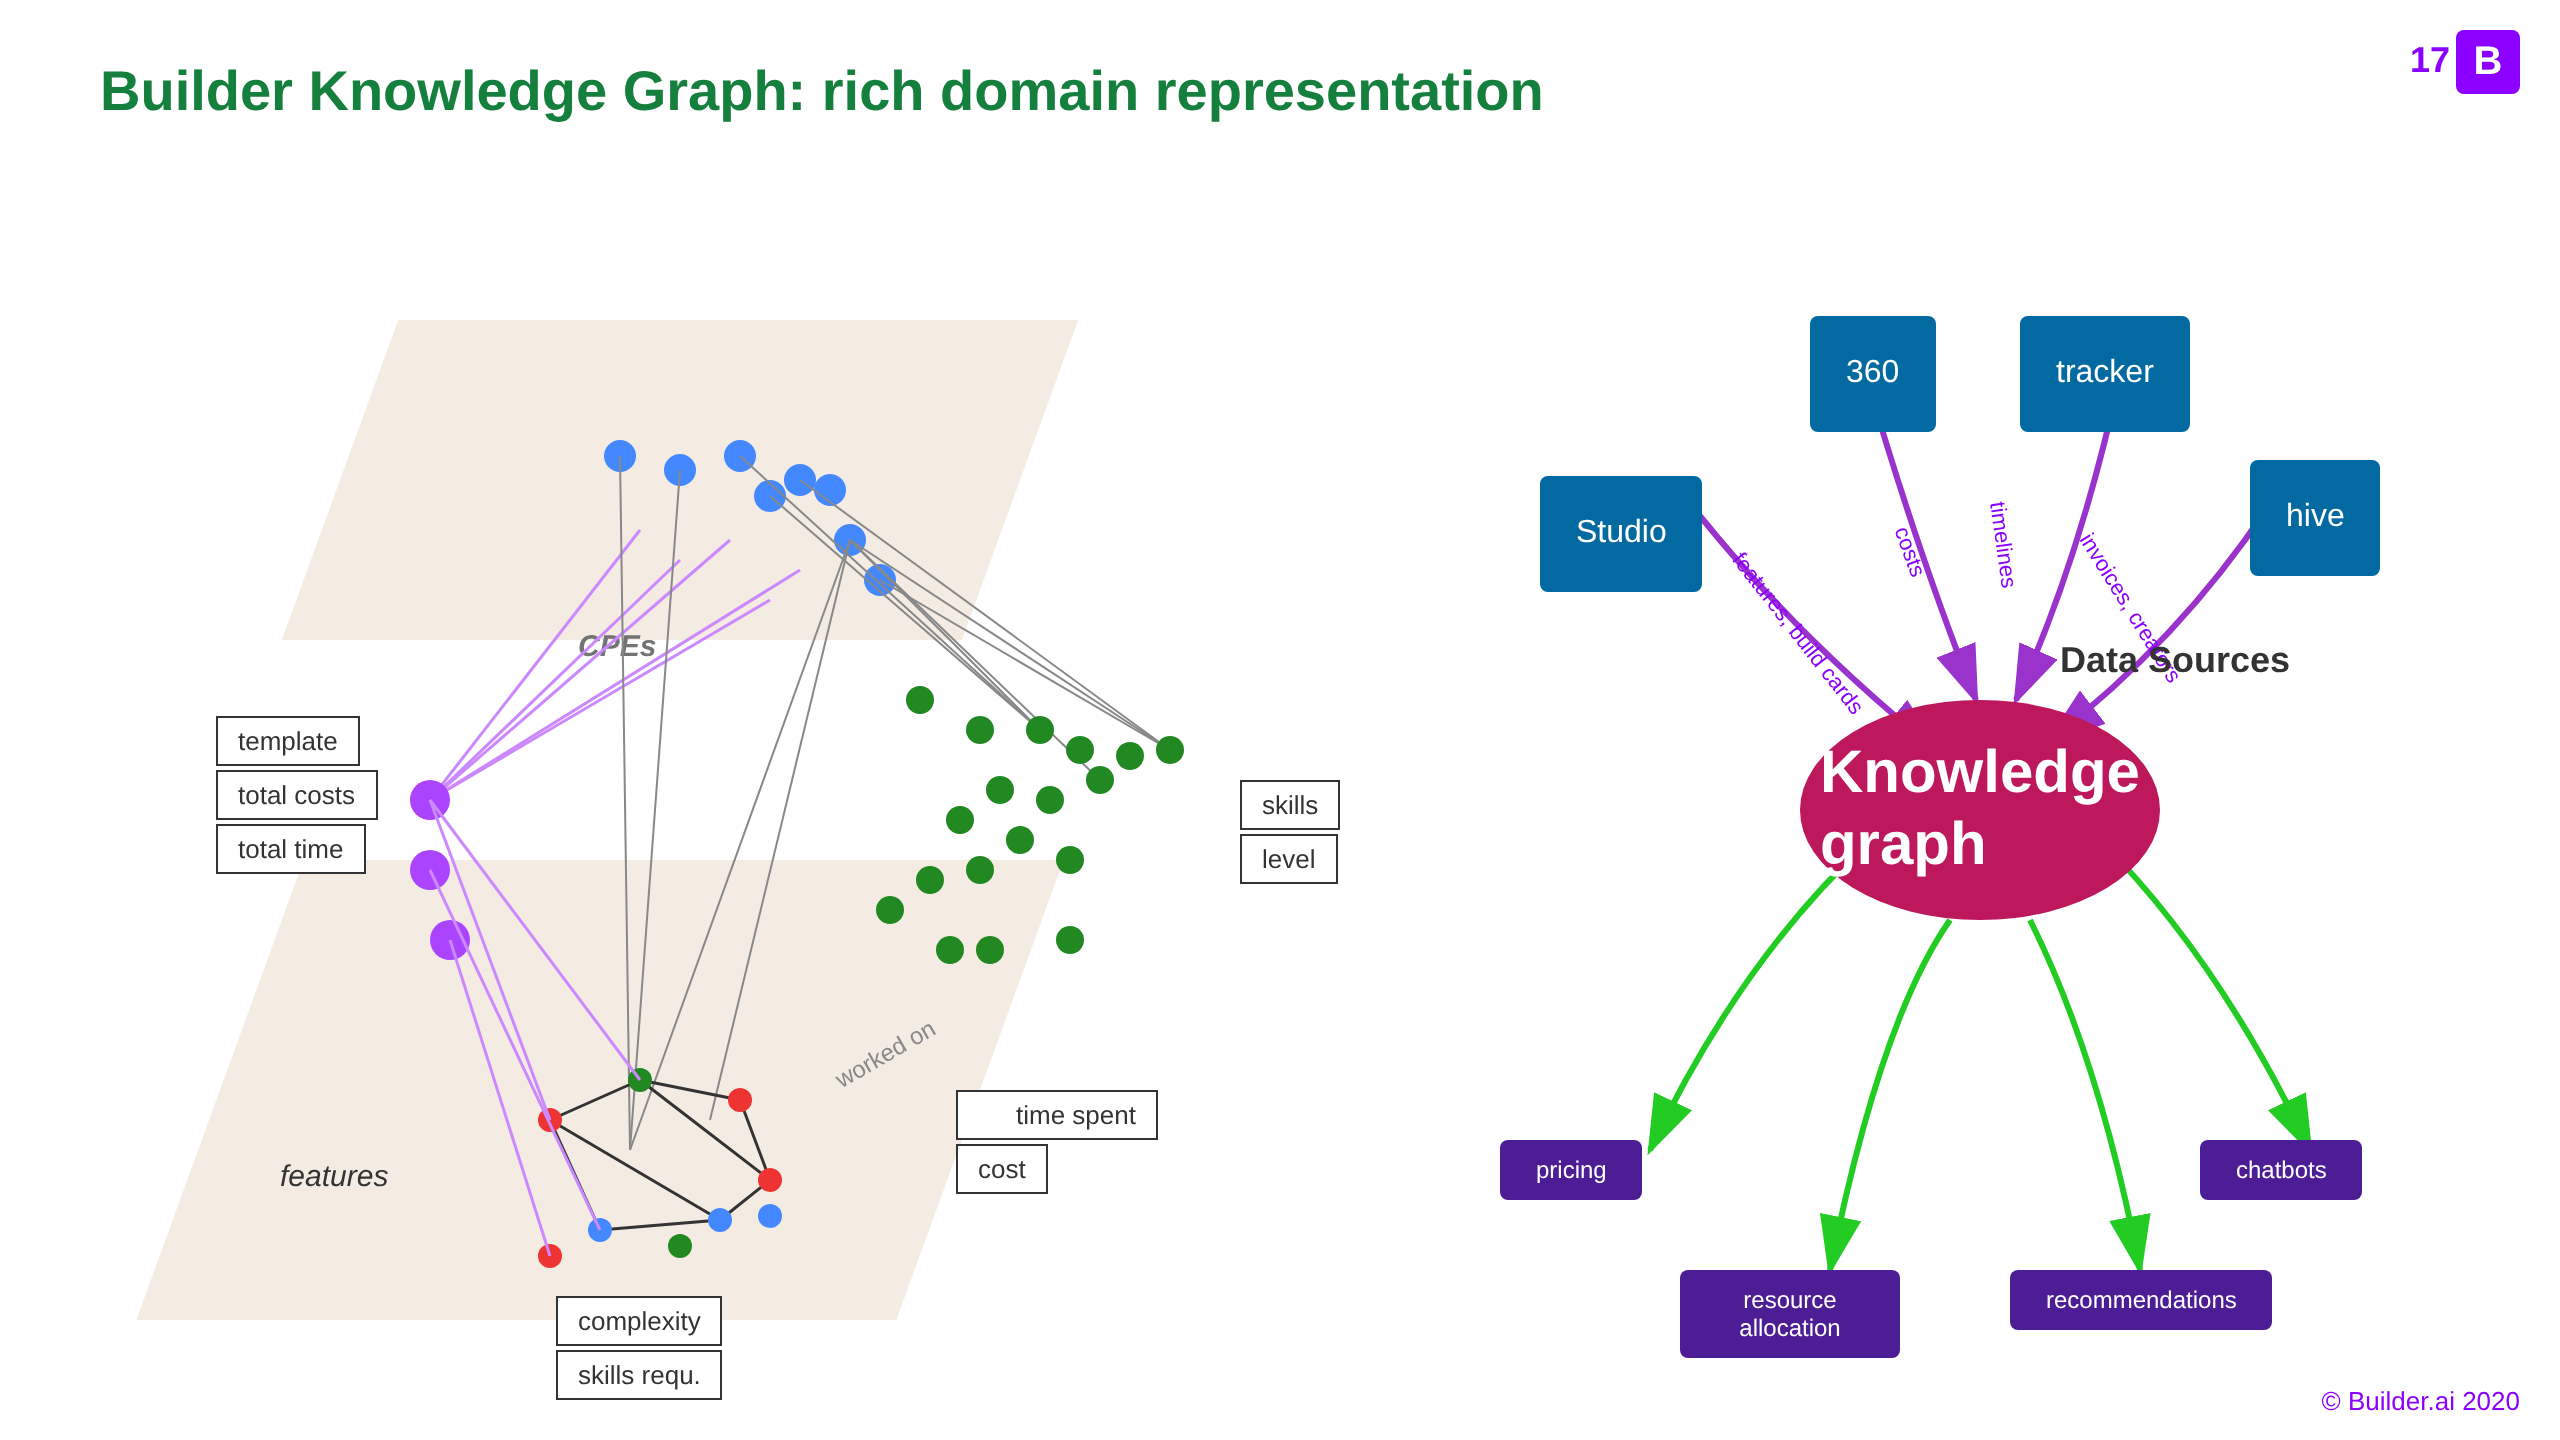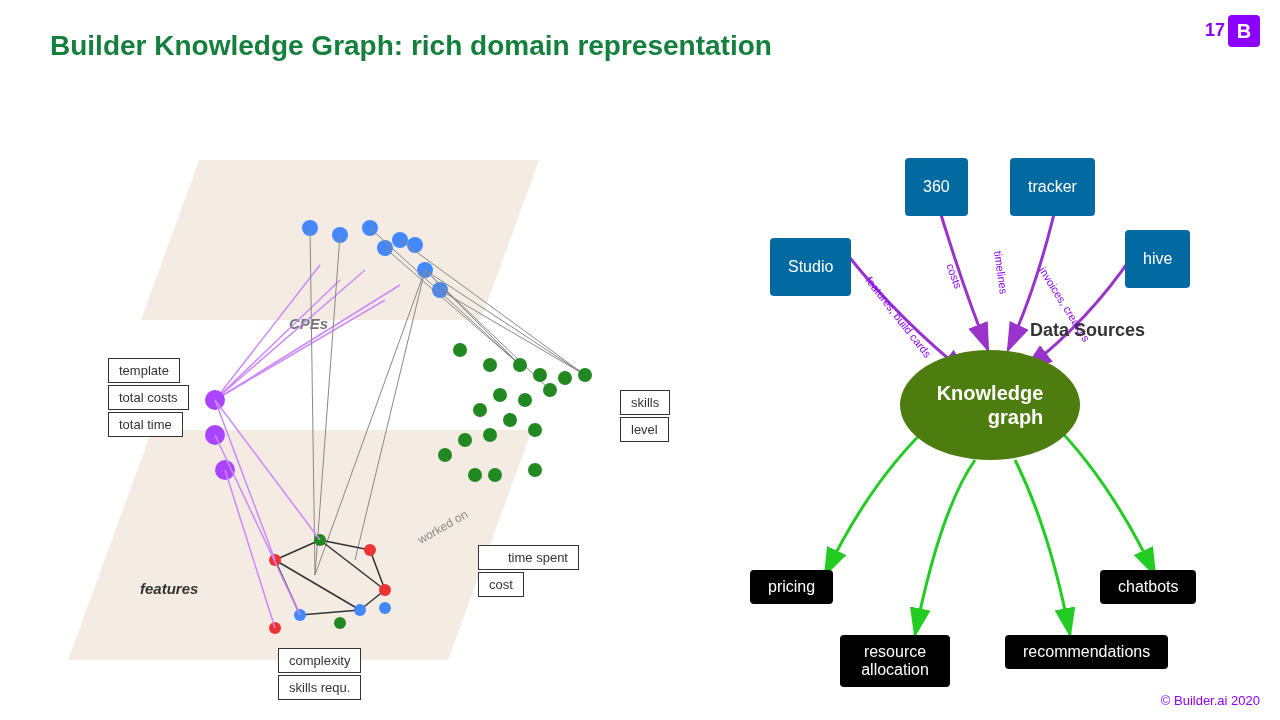--- a/index.html
+++ b/index.html
@@ -153,28 +153,28 @@
       height: 620px;
     }
 
     
     #kg-oval {
       position: absolute;
       top: 270px;
       left: 180px;
       width: 180px;
       height: 110px;
-      background: #4d7c0f;
+      background: #be185d;
       border-radius: 50%;
       display: flex;
       align-items: center;
       justify-content: center;
-      text-align: right;
+      text-align: left;
       color: white;
-      font-size: 20px;
+      font-size: 30px;
       font-weight: bold;
       line-height: 1.2;
     }
 
     
     .purple-box {
       position: absolute;
       background: #0369a1;
       color: white;
       font-size: 16px;
@@ -184,23 +184,23 @@
     }
 
     #box-360 { top: 78px; left: 185px; }
     #box-tracker { top: 78px; left: 290px; }
     #box-studio { top: 158px; left: 50px; }
     #box-hive { top: 150px; left: 405px; }
 
     
     .green-box {
       position: absolute;
-      background: #000000;
+      background: #4c1d95;
       color: white;
-      font-size: 16px;
+      font-size: 12px;
       font-weight: 500;
       padding: 8px 18px;
       border-radius: 4px;
       text-align: center;
     }
 
     #box-pricing { top: 490px; left: 30px; }
     #box-chatbots { top: 490px; left: 380px; text-align: center; }
     #box-resource { top: 555px; left: 120px; width: 110px; }
     #box-recommendations { top: 555px; left: 285px; }
@@ -251,21 +251,21 @@
 
 <div id="slide-number">17</div>
 
 <div id="logo">B</div>
 
 <div id="left-diagram">
   <div class="parallelogram-top"></div>
   <div class="parallelogram-bottom"></div>
 
   <div id="cpes-label" class="legend-box" style="border:none;background:none;font-size:15px;font-style:italic;font-weight:bold;padding:0;">CPEs</div>
-  <div id="features-label" class="legend-box" style="border:none;background:none;font-size:15px;font-style:italic;font-weight:bold;padding:0;">features</div>
+  <div id="features-label" class="legend-box" style="border:none;background:none;font-size:15px;font-style:italic;font-weight:normal;padding:0;">features</div>
 
   <div id="box-template" class="legend-box">template</div>
   <div id="box-total-costs" class="legend-box">total costs</div>
   <div id="box-total-time" class="legend-box">total time</div>
 
   <div id="box-skills" class="legend-box">skills</div>
   <div id="box-level" class="legend-box">level</div>
 
   <div id="worked-on-label">worked on</div>
 

